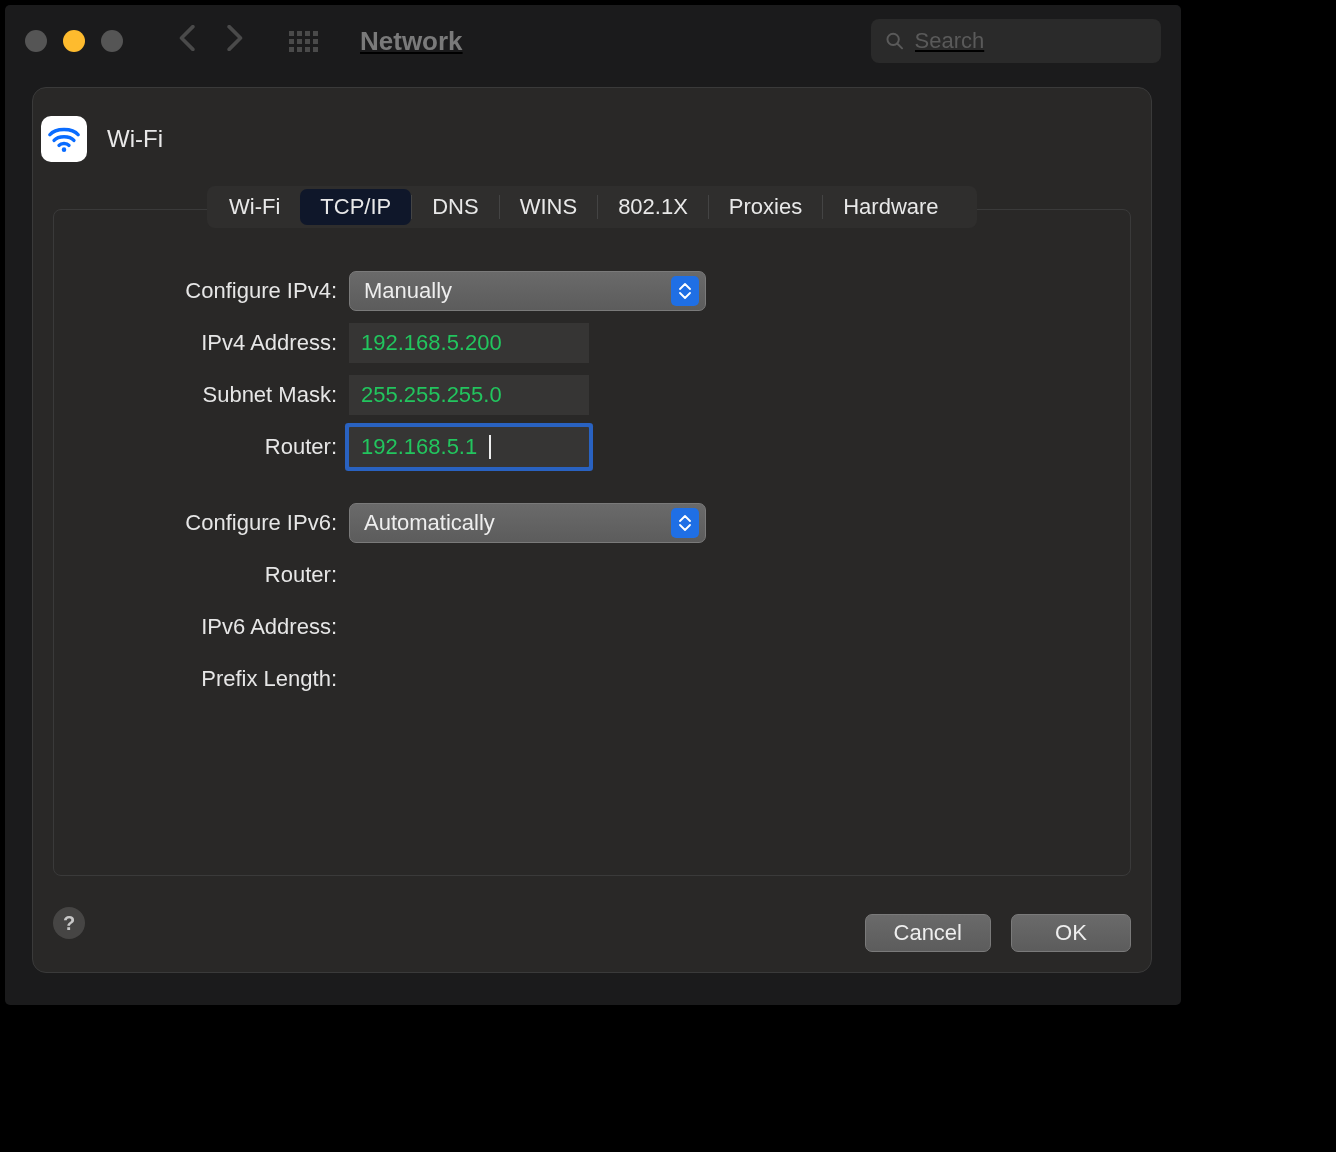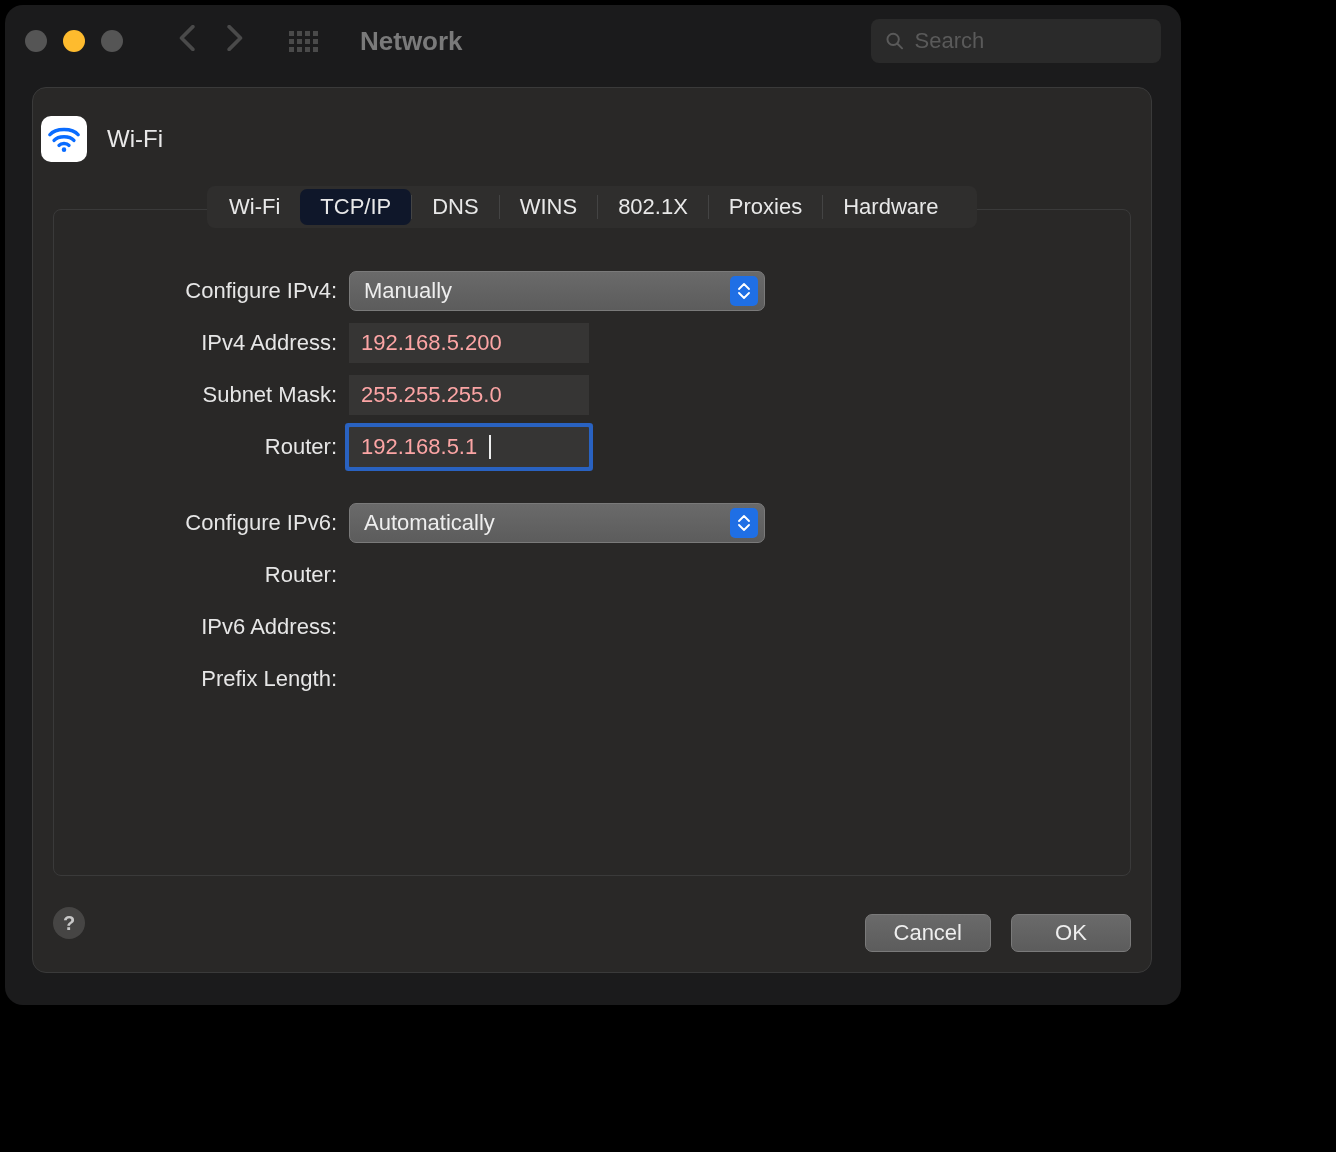--- a/index.html
+++ b/index.html
@@ -12,22 +12,23 @@
       background: #000;
       width: 1336px;
       height: 1152px;
       overflow: hidden;
     }
     .window {
       width: 1176px;
       height: 1000px;
       margin: 5px;
       background: #1b1b1c;
-      border-radius: 18px;
+      border-radius: 5px;
       position: relative;
+      text-decoration: underline;
     }
     .titlebar {
       height: 72px;
       display: flex;
       align-items: center;
       padding: 0 20px;
       gap: 16px;
     }
     .traffic-lights {
       display: flex;
@@ -175,21 +176,21 @@
       margin-bottom: 2px;
     }
     .form-label {
       width: 255px;
       text-align: right;
       color: #e6e6e6;
       font-size: 22px;
       padding-right: 12px;
     }
     .dropdown {
-      width: 416px;
+      width: 357px;
       height: 40px;
       background: linear-gradient(#6a6a6a, #5c5c5c);
       border-radius: 7px;
       display: flex;
       align-items: center;
       padding: 0 6px 0 14px;
       color: #eee;
       font-size: 22px;
       position: relative;
       border: 0.5px solid #7a7a7a;
@@ -205,21 +206,21 @@
       align-items: center;
       justify-content: center;
       gap: 0px;
     }
     .dropdown-arrows svg { display:block; }
     .text-input {
       width: 240px;
       height: 40px;
       background: #363534;
       border: none;
-      color: #fca5a5;
+      color: #22c55e;
       font-size: 22px;
       padding: 0 12px;
       outline: none;
     }
     .text-input.focused {
       box-shadow: 0 0 0 4px #2962c1;
       border-radius: 1px;
     }
     .caret {
       position: absolute;

